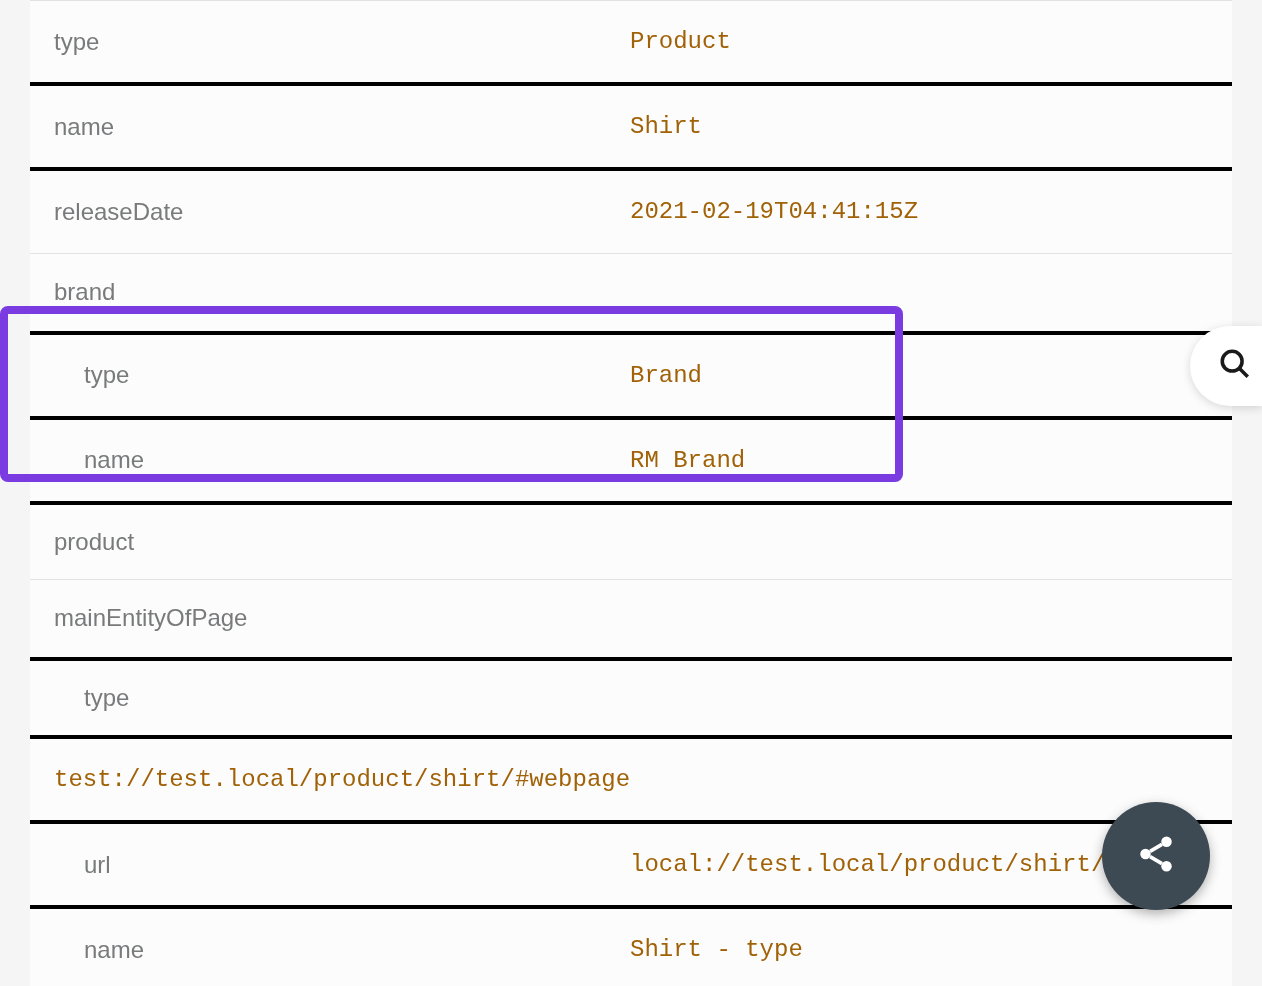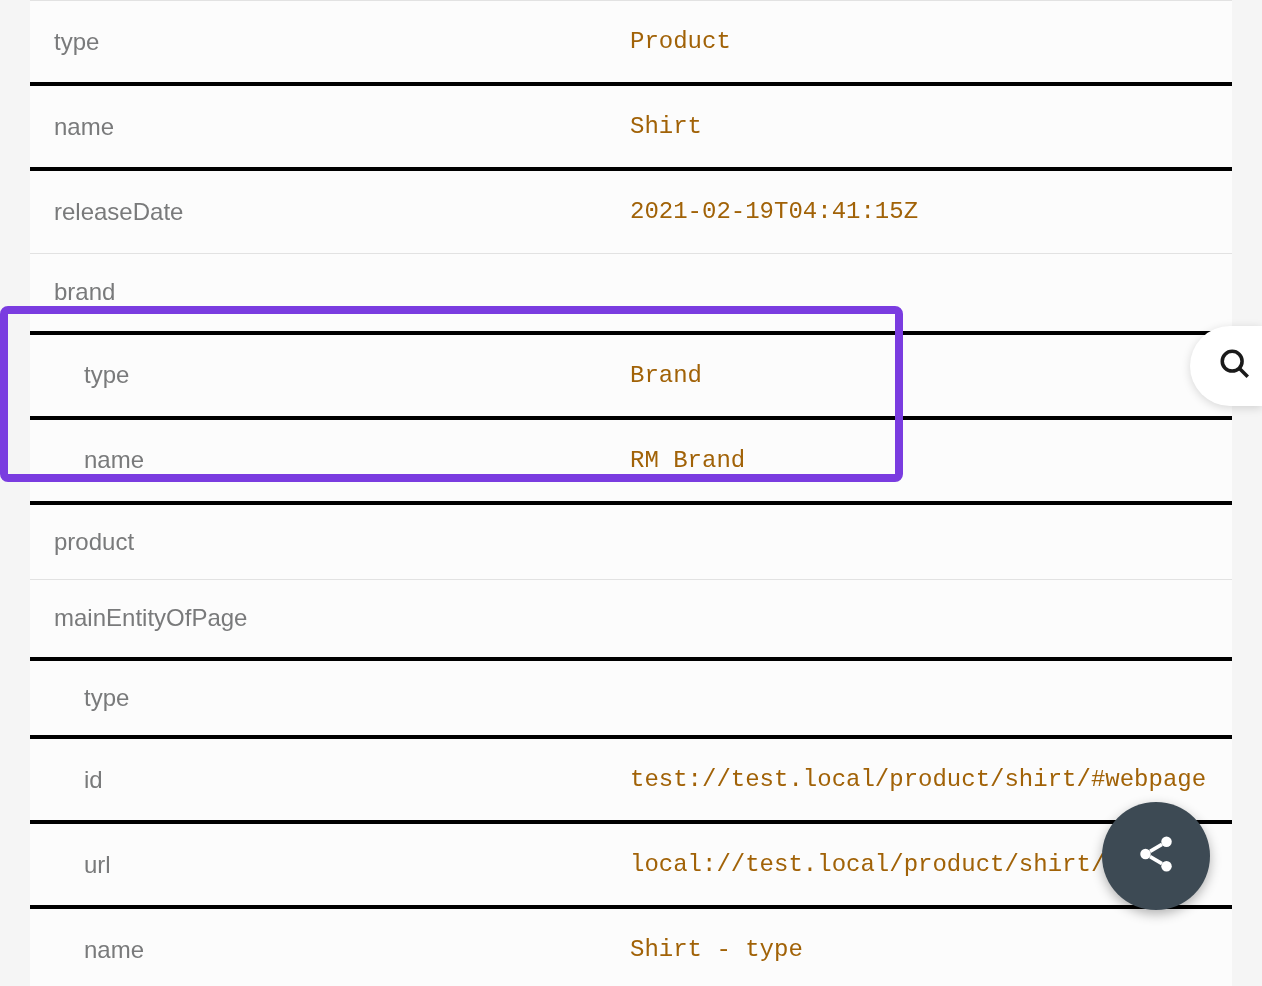--- a/index.html
+++ b/index.html
@@ -160,21 +160,20 @@
   <div class="row header">
     <div class="key">mainEntityOfPage</div>
     <div class="value"></div>
   </div>
 
   <div class="row nested">
     <div class="key">type</div>
   </div>
 
   <div class="row nested">
-    <div class="key">id</div>
     <div class="value">test://test.local/product/shirt/#webpage</div>
   </div>
 
   <div class="row nested">
     <div class="key">url</div>
     <div class="value">local://test.local/product/shirt/</div>
   </div>
 
   <div class="row nested" style="border-bottom:none;">
     <div class="key">name</div>

